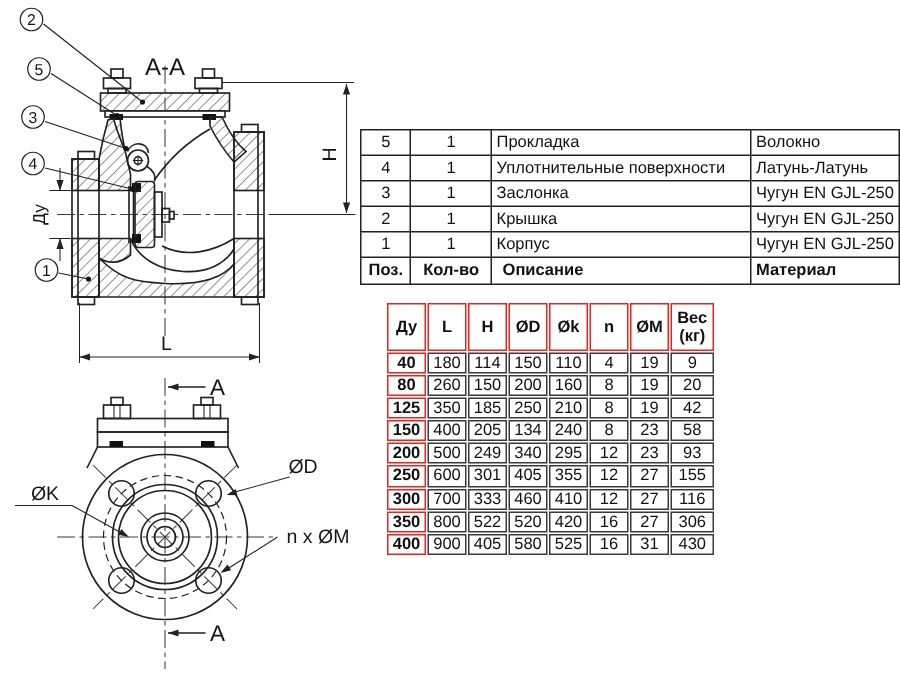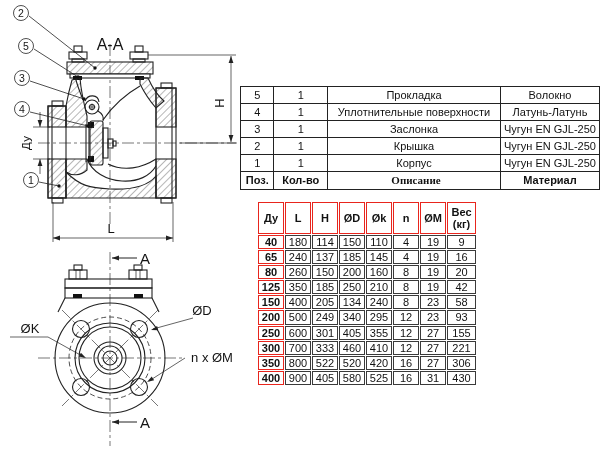--- a/index.html
+++ b/index.html
@@ -13,28 +13,28 @@
   #sectionView{left:0;top:0;}
   #frontView{left:0;top:250px;}
 
   
   table.parts{
     position:absolute;left:240px;top:86px;border-collapse:collapse;
     font-size:11px;line-height:1;table-layout:fixed;background:#fff;
   }
   table.parts td,table.parts th{
     border:1px solid #222;height:16px;padding:0 3px;overflow:hidden;white-space:nowrap;
-    font-weight:normal;text-align:center;
+    font-weight:normal;text-align:left;
   }
   table.parts .c-pos{width:27px;text-align:center;}
   table.parts .c-qty{width:48px;text-align:center;}
   table.parts .c-desc{width:164px;}
   table.parts .c-mat{width:90px;}
   table.parts tr.phead th{font-weight:bold;height:17px;margin-left:24px;}
-  table.parts tr.phead th.c-desc{padding-left:7px;font-family:Liberation Serif, serif;}
+  table.parts tr.phead th.c-desc{padding-left:7px;}
 
   
   table.dims{
     position:absolute;left:257px;top:201px;border-collapse:separate;border-spacing:1.5px;
     font-size:11px;line-height:1.1;table-layout:fixed;background:#fff;
   }
   table.dims th{
     border:1.5px solid var(--red);font-weight:bold;height:30px;width:22px;
     text-align:center;vertical-align:middle;padding:0 1px;white-space:pre-line;background:#fff;
   }
@@ -314,30 +314,20 @@
         <td class="ddy">40</td>
         <td>180</td>
         <td>114</td>
         <td>150</td>
         <td>110</td>
         <td>4</td>
         <td>19</td>
         <td>9</td>
       </tr>
       <tr>
-        <td class="ddy">65</td>
-        <td>240</td>
-        <td>137</td>
-        <td>185</td>
-        <td>145</td>
-        <td>4</td>
-        <td>19</td>
-        <td>16</td>
-      </tr>
-      <tr>
         <td class="ddy">80</td>
         <td>260</td>
         <td>150</td>
         <td>200</td>
         <td>160</td>
         <td>8</td>
         <td>19</td>
         <td>20</td>
       </tr>
       <tr>
@@ -381,21 +371,21 @@
         <td>155</td>
       </tr>
       <tr>
         <td class="ddy">300</td>
         <td>700</td>
         <td>333</td>
         <td>460</td>
         <td>410</td>
         <td>12</td>
         <td>27</td>
-        <td>221</td>
+        <td>116</td>
       </tr>
       <tr>
         <td class="ddy">350</td>
         <td>800</td>
         <td>522</td>
         <td>520</td>
         <td>420</td>
         <td>16</td>
         <td>27</td>
         <td>306</td>

